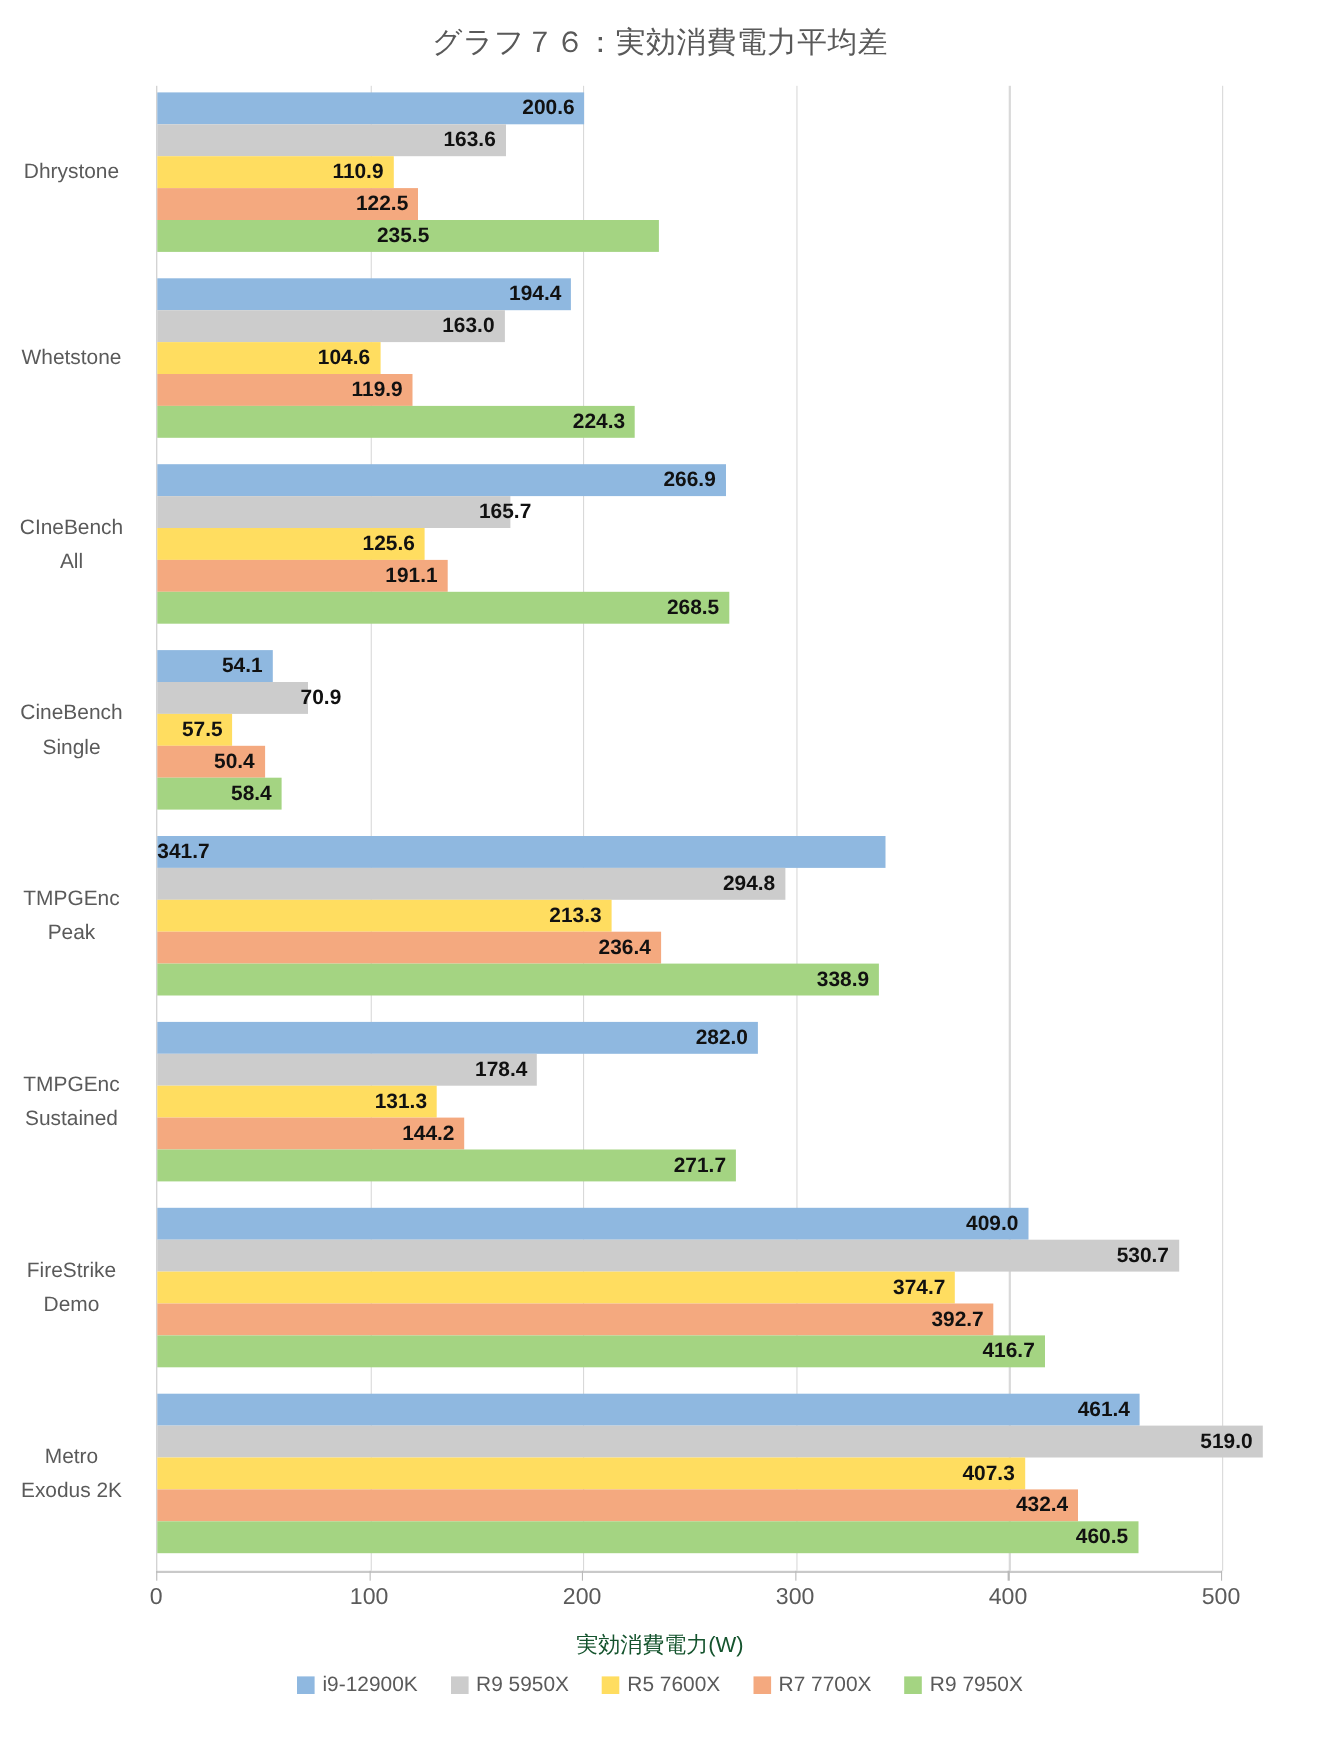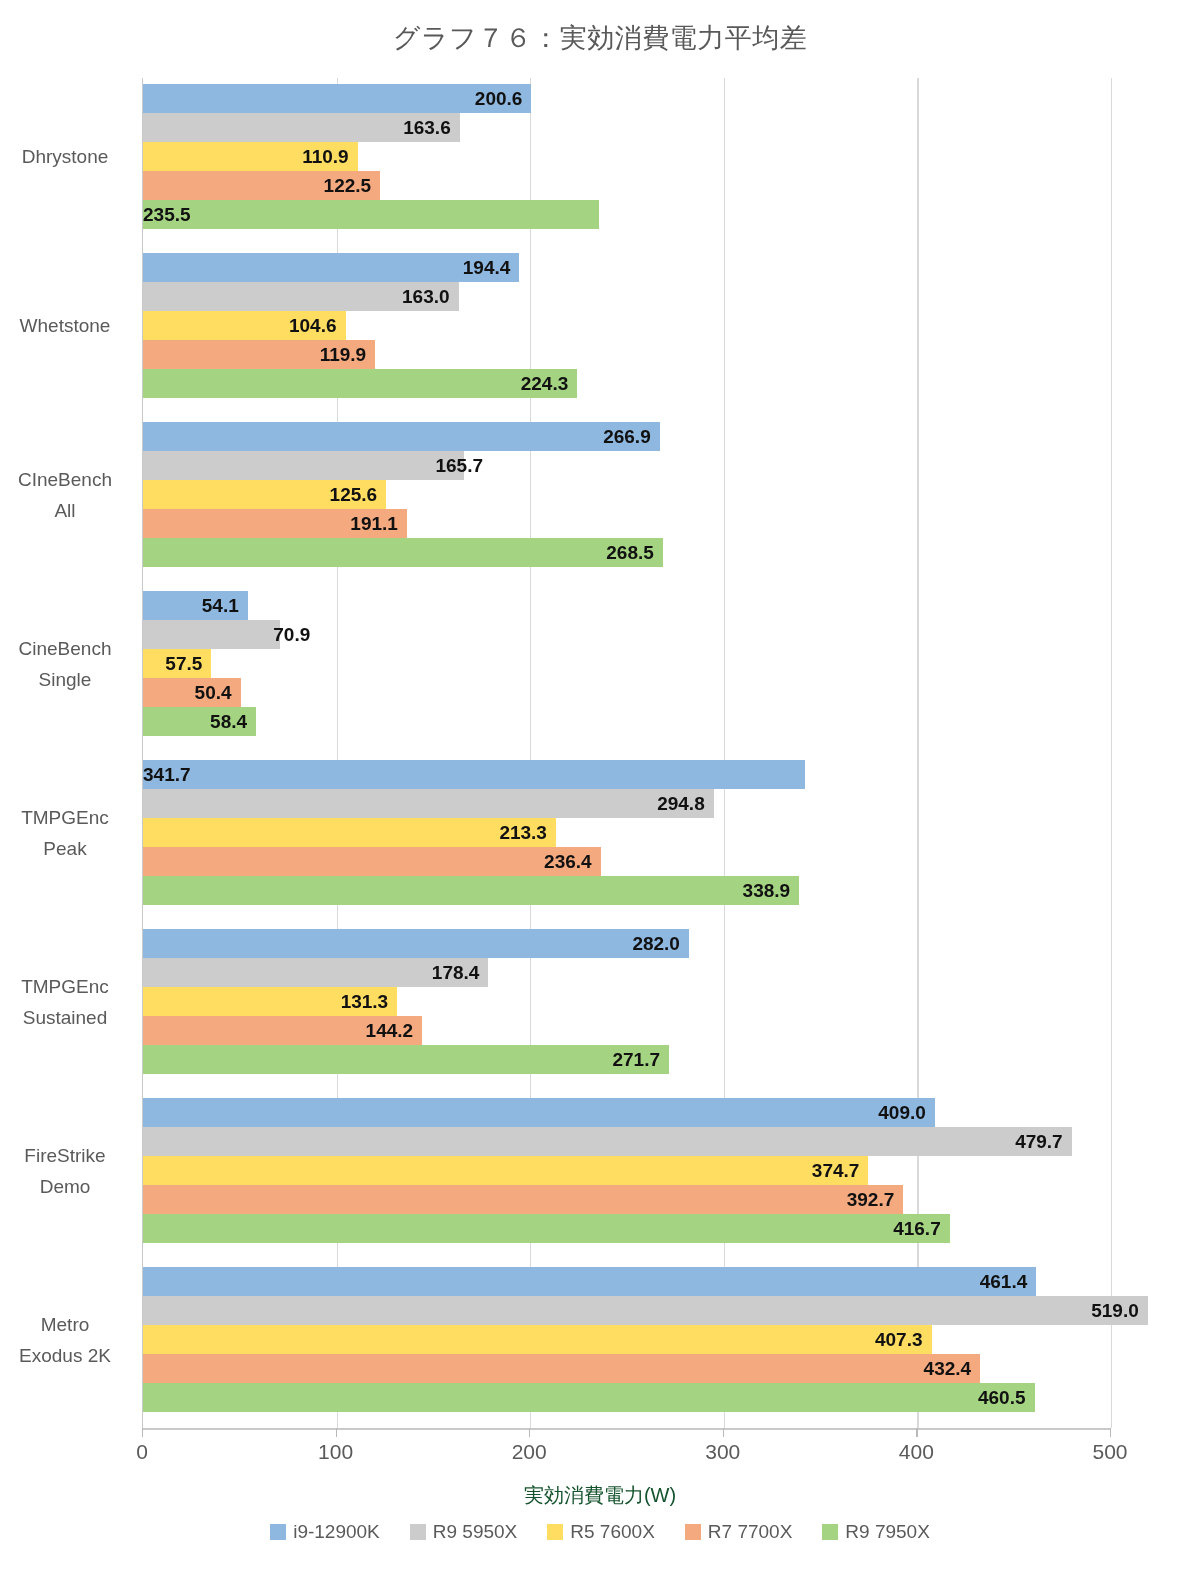--- a/index.html
+++ b/index.html
@@ -170,21 +170,21 @@
         <div class="bar-row">
           <div class="bar" style="width: 214.702px; background: rgb(255, 221, 96);"></div>
           <div class="bar-label" style="left: 0px; width: 214.702px; text-align: right;">110.9</div>
         </div>
         <div class="bar-row">
           <div class="bar" style="width: 237.16px; background: rgb(244, 169, 127);"></div>
           <div class="bar-label" style="left: 0px; width: 237.16px; text-align: right;">122.5</div>
         </div>
         <div class="bar-row">
           <div class="bar" style="width: 455.928px; background: rgb(164, 212, 130);"></div>
-          <div class="bar-label" style="left: 0px; width: 455.928px; text-align: left;">235.5</div>
+          <div class="bar-label" style="left: 0px; width: 455.928px; text-align: center;">235.5</div>
         </div>
       </div>
       <div class="cat-group" style="top: 175px; height: 145px;">
         <div class="bar-row">
           <div class="bar" style="width: 376.358px; background: rgb(143, 184, 224);"></div>
           <div class="bar-label" style="left: 0px; width: 376.358px; text-align: right;">194.4</div>
         </div>
         <div class="bar-row">
           <div class="bar" style="width: 315.568px; background: rgb(204, 204, 204);"></div>
           <div class="bar-label" style="left: 0px; width: 315.568px; text-align: right;">163.0</div>
@@ -290,21 +290,21 @@
           <div class="bar-label" style="left: 0px; width: 526.011px; text-align: right;">271.7</div>
         </div>
       </div>
       <div class="cat-group" style="top: 1020px; height: 145px;">
         <div class="bar-row">
           <div class="bar" style="width: 791.824px; background: rgb(143, 184, 224);"></div>
           <div class="bar-label" style="left: 0px; width: 791.824px; text-align: right;">409.0</div>
         </div>
         <div class="bar-row">
           <div class="bar" style="width: 928.699px; background: rgb(204, 204, 204);"></div>
-          <div class="bar-label" style="left: 0px; width: 928.699px; text-align: right;">479.7</div>
+          <div class="bar-label" style="left: 0px; width: 928.699px; text-align: right;">530.7</div>
         </div>
         <div class="bar-row">
           <div class="bar" style="width: 725.419px; background: rgb(255, 221, 96);"></div>
           <div class="bar-label" style="left: 0px; width: 725.419px; text-align: right;">374.7</div>
         </div>
         <div class="bar-row">
           <div class="bar" style="width: 760.267px; background: rgb(244, 169, 127);"></div>
           <div class="bar-label" style="left: 0px; width: 760.267px; text-align: right;">392.7</div>
         </div>
         <div class="bar-row">

